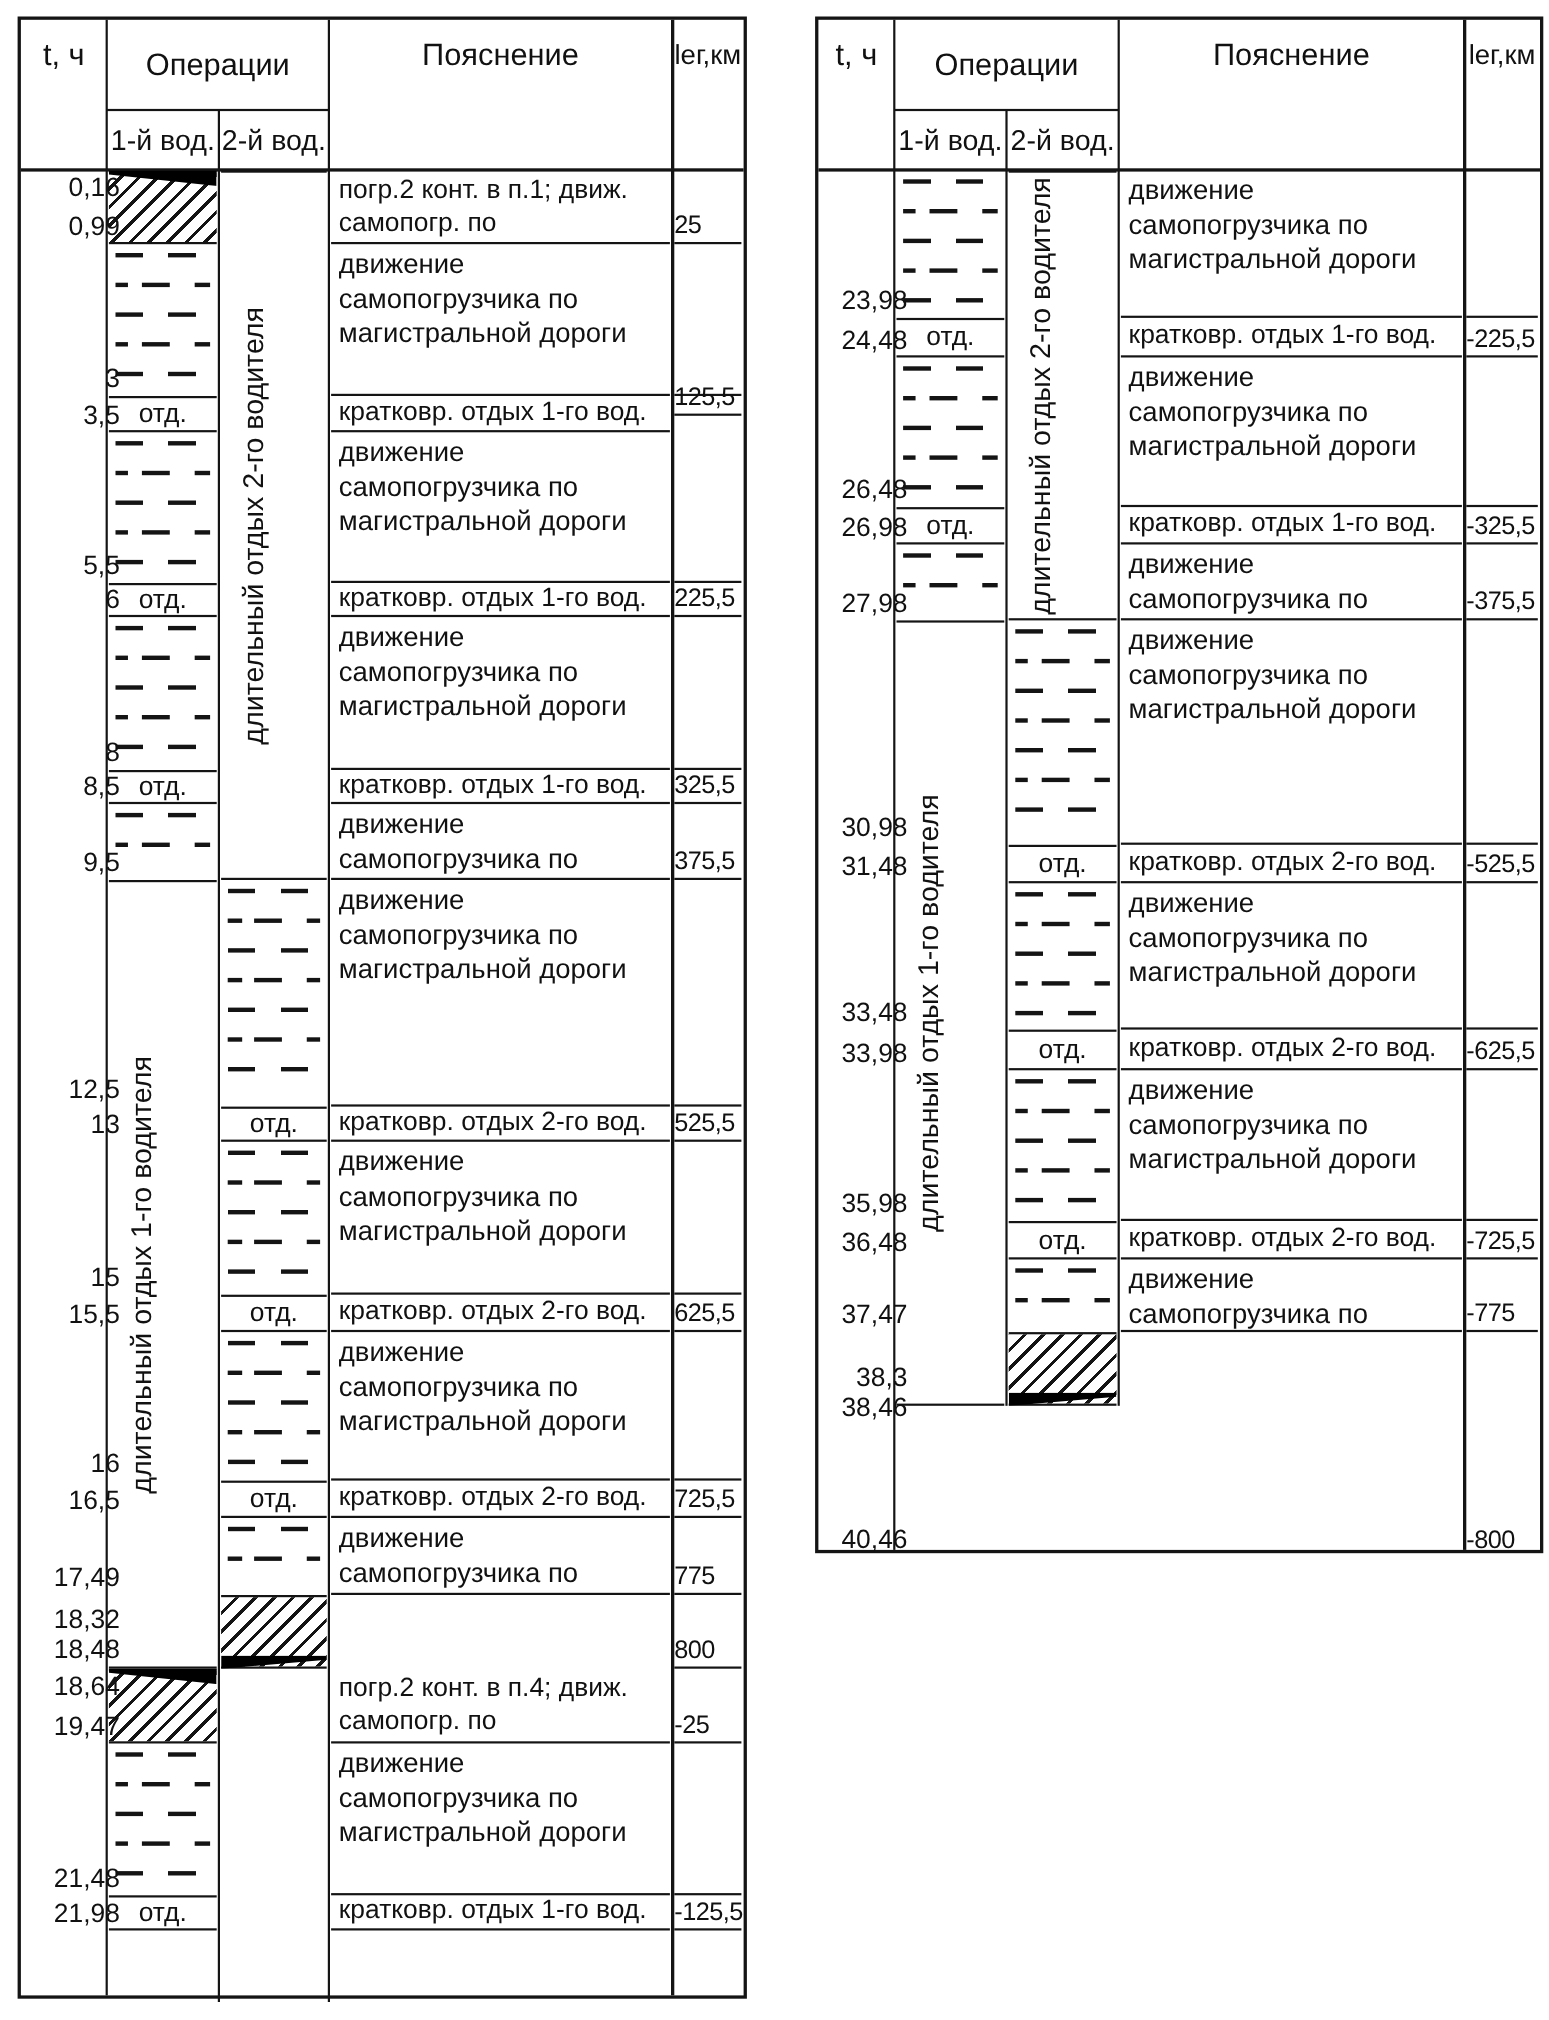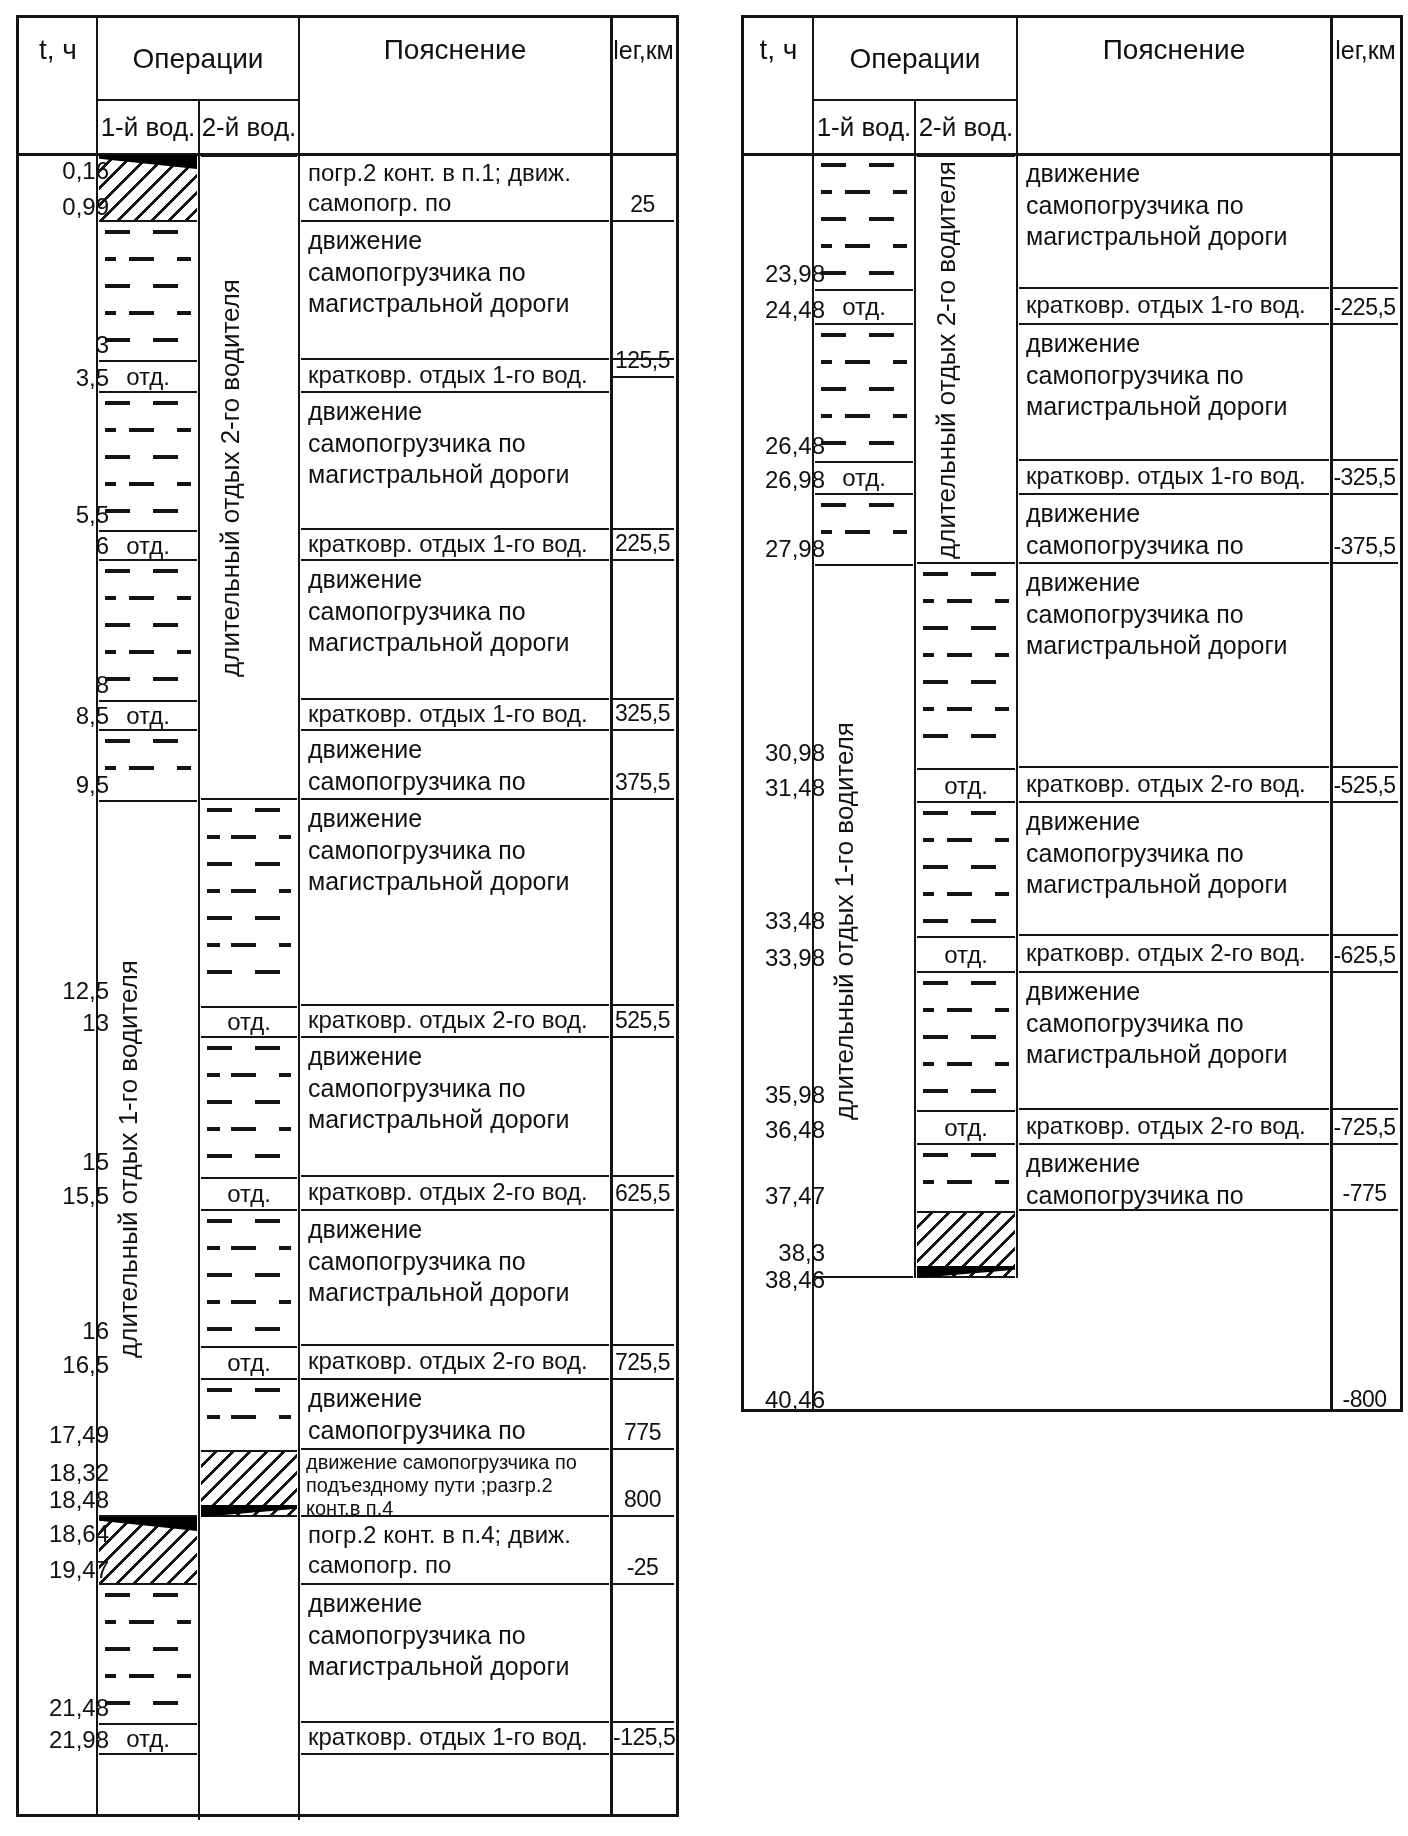--- a/index.html
+++ b/index.html
@@ -28,21 +28,21 @@
           transform:translateY(-50%) rotate(180deg);font-size:26px;white-space:nowrap;}
   .exprow{border-bottom:2px solid #141414;overflow:hidden;}
   .exprow.noborder{border-bottom:none;}
   .exprow .txt{display:block;padding:3px 4px 0 7px;font-size:25px;line-height:1.26;}
   .exprow .txt.small{font-size:20px;line-height:1.14;padding:1px 2px 0 5px;}
   .exprow .txt.single{white-space:nowrap;padding-top:0;font-size:24px;}
   .exprow.wide{border-bottom:none;border-top:2px solid #141414;text-align:center;}
   .exprow.wide .txt{font-size:27px;padding-top:44px;}
   .kmcell{border-bottom:2px solid #141414;}
   .kmcell.noborder{border-bottom:none;}
-  .kmcell span{position:absolute;bottom:2px;left:0;right:2px;text-align:center;
+  .kmcell span{position:absolute;bottom:2px;left:0;right:2px;
                font-size:23px;letter-spacing:-0.5px;white-space:nowrap;}
   .timelabel{position:absolute;text-align:right;font-size:24px;line-height:26px;
              height:26px;white-space:nowrap;margin-left:20px;}
 </style>
 </head>
 <body>
 
 <div id="root">
     <div class="panel" style="left: 16px; top: 15px; width: 663px; height: 1802px;">
       <div class="hcell abs" style="left: 0px; top: 0px; width: 78px; height: 137px; padding-top: 16px;">
@@ -139,23 +139,20 @@
         <span class="txt single" style="line-height: 30px;">кратковр. отдых 2-го вод.</span>
       </div>
       <div class="kmcell abs" style="left: 594px; top: 1328px; width: 61px; height: 34px;">
         <span>725,5</span>
       </div>
       <div class="exprow abs" style="left: 282px; top: 1362px; width: 308px; height: 70px;">
         <span class="txt">движение самопогрузчика по магистральной дороги</span>
       </div>
       <div class="kmcell abs" style="left: 594px; top: 1362px; width: 61px; height: 70px;">
         <span>775</span>
-      </div>
-      <div class="exprow abs" style="left: 282px; top: 1432px; width: 308px; height: 67px;">
-        <span class="txt small">движение самопогрузчика по подъездному пути ;разгр.2 конт.в п.4</span>
       </div>
       <div class="kmcell abs" style="left: 594px; top: 1432px; width: 61px; height: 67px;">
         <span>800</span>
       </div>
       <div class="exprow abs" style="left: 282px; top: 1499px; width: 308px; height: 68px;">
         <span class="txt" style="font-size: 24px;">погр.2 конт. в п.4; движ. самопогр. по подъезд.пути</span>
       </div>
       <div class="kmcell abs" style="left: 594px; top: 1499px; width: 61px; height: 68px;">
         <span>-25</span>
       </div>

